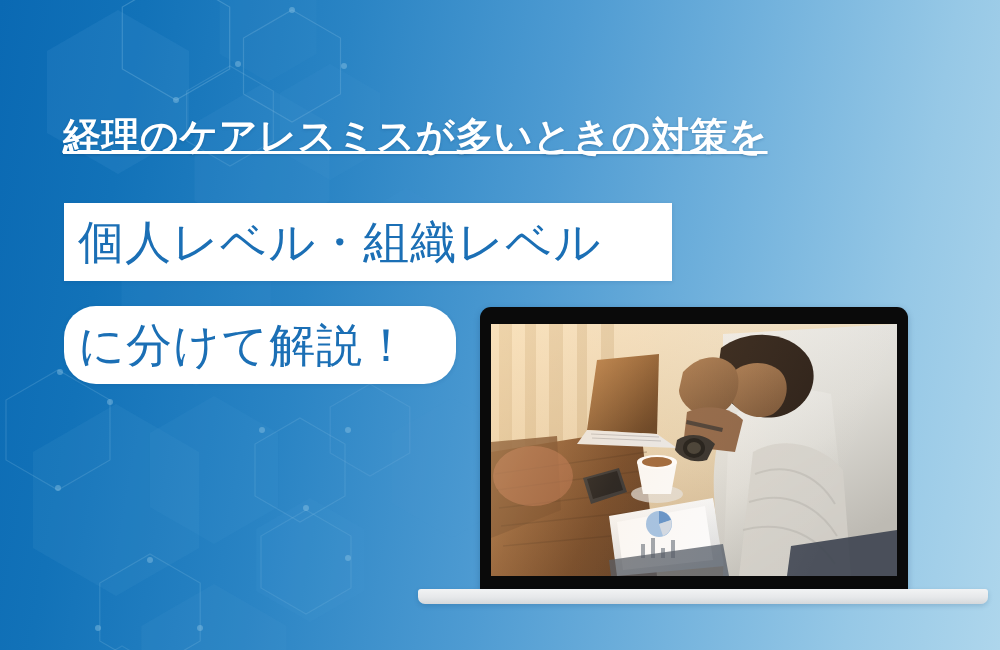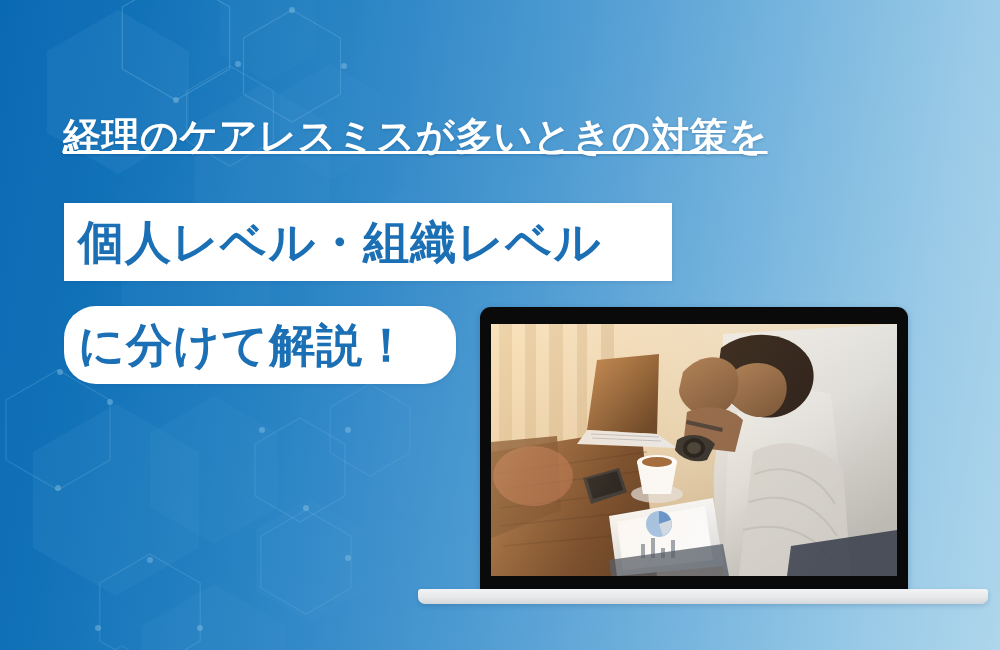--- a/index.html
+++ b/index.html
@@ -47,21 +47,21 @@
     line-height: 1.25;
     white-space: nowrap;
     text-shadow: 0 1px 3px rgba(12, 70, 120, 0.30);
     text-decoration: underline;
   }
 
   .hl-box {
     position: absolute;
     background: #ffffff;
     color: #1b6fb5;
-    font-weight: 700;
+    font-weight: 400;
     font-size: 46px;
     letter-spacing: 1px;
     line-height: 1;
     white-space: nowrap;
     display: flex;
     align-items: center;
     box-shadow: 0 1px 4px rgba(10, 60, 110, 0.14);
   }
   .hl-box span { display: inline-block; }
 

